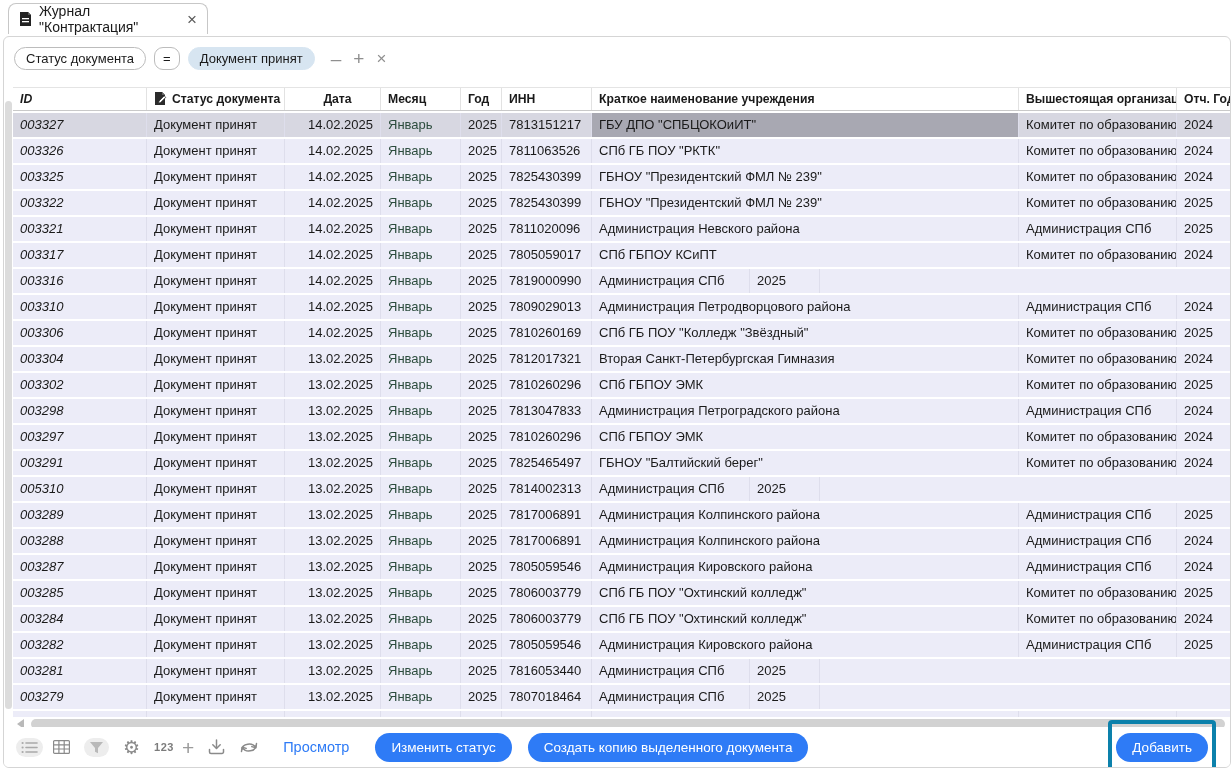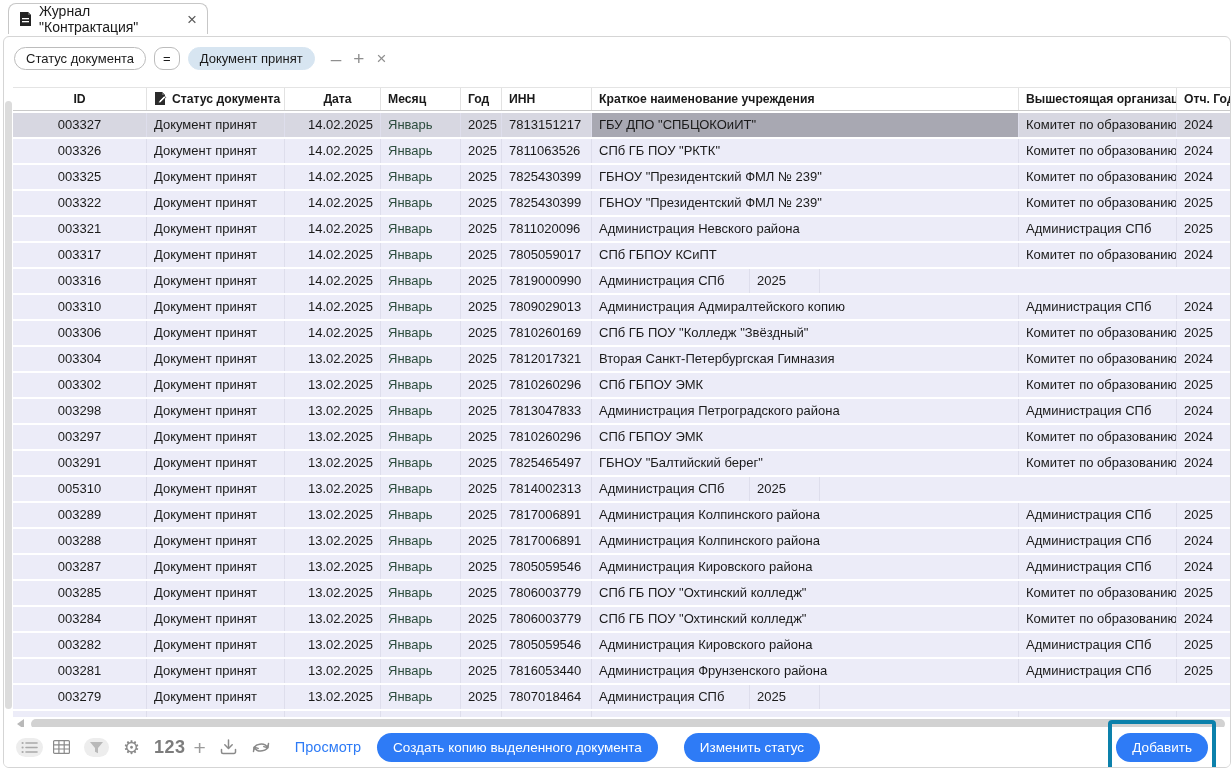--- a/index.html
+++ b/index.html
@@ -38,21 +38,21 @@
 
   
   .table-wrap { position:absolute; left:9px; top:50px; width:1219px; }
   .hdr { display:flex; height:24px; border-top:1px solid #e4e4e4; border-bottom:1px solid #c9c9c9; background:#fff; }
   .hdr .c { font-weight:bold; font-size:12.2px; line-height:22px; }
   .c {
     flex:none; padding:0 7px; white-space:nowrap; overflow:hidden;
     border-right:1px solid #dedeec; line-height:24px; font-size:13px;
   }
   .hdr .c { border-right:1px solid #e2e2e2; }
-  .w0{width:134px; text-align:center;} .w1{width:138px;} .w2{width:96px; text-align:right;}
+  .w0{width:134px; text-align:left;font-style:italic;} .w1{width:138px;} .w2{width:96px; text-align:right;}
   .w3{width:80px;} .w4{width:41px;} .w5{width:90px;} .w6{width:427px;} .w7{width:158px;} .w8{width:70px;}
   .row { display:flex; height:24px; margin-top:2px; background:#ececf8; cursor:default; }
   .row .month { color:#2c4c3d; }
   .row.sel { background:#d7d7e1; }
   .row.sel .c.focus { background:#a8a8b2; }
   .row.partial { height:6px; overflow:hidden; }
   .hdr-icon { display:inline-block; vertical-align:-2px; margin-right:5px; }
 
   
   .vscroll {
@@ -70,21 +70,21 @@
   }
 
   
   .toolbar {
     position:absolute; left:0; bottom:0; width:100%; height:40px;
     display:flex; align-items:center; padding:0 12px; background:#fff;
   }
   .tb-ico { color:#8f8f8f; display:flex; align-items:center; justify-content:center; cursor:pointer; flex:none; }
   .tb-pill { background:#ededed; border-radius:10px; padding:3px 5px; }
   .gear-glyph { font-size:19px; line-height:1; color:#8a8a8a; font-family:"DejaVu Sans", sans-serif; }
-  .num123 { font-size:18px; color:#7c7c7c; letter-spacing:0.5px; font-weight:bold; }
+  .num123 { font-size:11px; color:#7c7c7c; letter-spacing:0.5px; font-weight:bold; }
   .plus-glyph { font-size:21px; color:#9b9b9b; line-height:1; font-weight:300; }
   .view-link { color:#2e7bf6; font-size:14.5px; margin-left:24px; cursor:pointer; flex:none; }
   .btn {
     background:#2e7bf6; color:#fff; border:none; border-radius:15px; height:29px;
     padding:0 16px; font-size:13.5px; font-family:"Liberation Sans",sans-serif;
     cursor:pointer; white-space:nowrap; flex:none;
   }
   .btn-copy { margin-left:16px; }
   .btn-status { margin-left:26px; }
   .add-frame {
@@ -215,21 +215,21 @@
           <div class="c w7">Администрация СПб</div>
           <div class="c w8">2025</div>
         </div>
         <div class="row">
           <div class="c w0">003310</div>
           <div class="c w1">Документ принят</div>
           <div class="c w2">14.02.2025</div>
           <div class="c w3 month">Январь</div>
           <div class="c w4">2025</div>
           <div class="c w5">7809029013</div>
-          <div class="c w6">Администрация Адмиралтейского копию</div>
+          <div class="c w6">Администрация Петродворцового района</div>
           <div class="c w7">Администрация СПб</div>
           <div class="c w8">2024</div>
         </div>
         <div class="row">
           <div class="c w0">003306</div>
           <div class="c w1">Документ принят</div>
           <div class="c w2">14.02.2025</div>
           <div class="c w3 month">Январь</div>
           <div class="c w4">2025</div>
           <div class="c w5">7810260169</div>
@@ -368,21 +368,20 @@
           <div class="c w7">Администрация СПб</div>
           <div class="c w8">2025</div>
         </div>
         <div class="row">
           <div class="c w0">003281</div>
           <div class="c w1">Документ принят</div>
           <div class="c w2">13.02.2025</div>
           <div class="c w3 month">Январь</div>
           <div class="c w4">2025</div>
           <div class="c w5">7816053440</div>
-          <div class="c w6">Администрация Фрунзенского района</div>
           <div class="c w7">Администрация СПб</div>
           <div class="c w8">2025</div>
         </div>
         <div class="row">
           <div class="c w0">003279</div>
           <div class="c w1">Документ принят</div>
           <div class="c w2">13.02.2025</div>
           <div class="c w3 month">Январь</div>
           <div class="c w4">2025</div>
           <div class="c w5">7807018464</div>
@@ -454,19 +453,19 @@
       <svg width="20" height="15" viewBox="0 0 20 15">
           <g stroke="#8a8a8a" stroke-width="1.5" fill="none" stroke-linecap="round" stroke-linejoin="round">
             <path d="M3 9.5 a7 5.5 0 0 1 13.5 -2"></path>
             <polyline points="17.5,3.5 16.8,7.8 12.8,6.6"></polyline>
             <path d="M17 5.5 a7 5.5 0 0 1 -13.5 2"></path>
             <polyline points="2.5,11.5 3.2,7.2 7.2,8.4"></polyline>
           </g>
         </svg>
     </span>
     <span class="view-link">Просмотр</span>
+    <button class="btn btn-status">Изменить статус</button>
     <button class="btn btn-copy">Создать копию выделенного документа</button>
-    <button class="btn btn-status">Изменить статус</button>
     <span class="add-frame">
       <button class="btn">Добавить</button>
     </span>
   </div>
 </div>
 
 </body></html>

